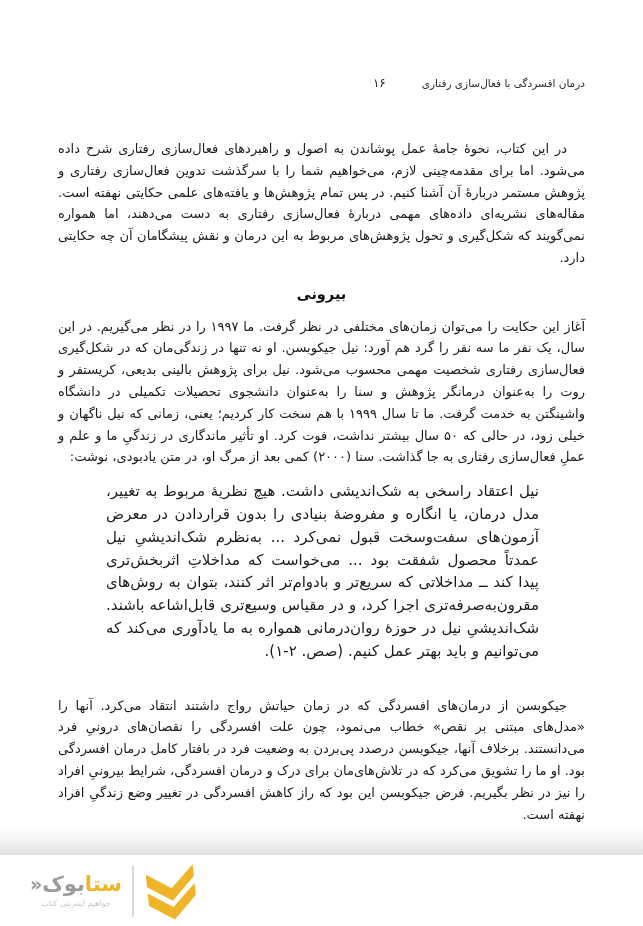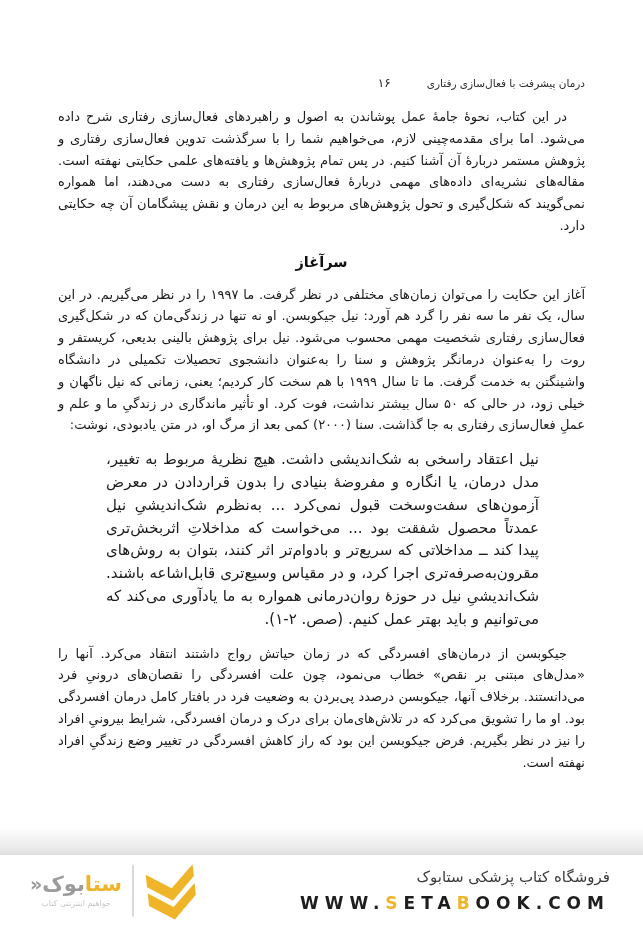--- a/index.html
+++ b/index.html
@@ -33,21 +33,21 @@
   .running-head .pagenum { font-size: 12px; }
 
   .body-text {
     position: absolute; top: 106px; right: 58px; left: 58px;
     direction: rtl;
     color: #1b1b1b;
     font-size: 13px; line-height: 21.8px;
     text-align: justify;
   }
   .para { margin: 0; }
-  .para.indent { text-indent: 18px; }
+  .para.indent { text-indent: 18px; margin-top: 32px; }
   .section-heading {
     margin: 15px 0 10px 0;
     text-align: center; text-indent: 0;
     font-size: 14.5px; font-weight: bold; color: #101010;
   }
   .block-quote {
     margin: 12px 46px 12px 48px;
     font-size: 15px; line-height: 22.8px;
     text-align: justify;
   }
@@ -94,27 +94,27 @@
   .url-accent { color: var(--accent, #F0B429); }
 </style>
 </head>
 <body>
 
 <div class="page-wrap">
 
   <div class="sheet">
 
     <div class="running-head">
-      <span class="title">درمان پیشرفت با فعال‌سازی رفتاری</span>
+      <span class="title">درمان افسردگی با فعال‌سازی رفتاری</span>
       <span class="pagenum">۱۶</span>
     </div>
 
     <div class="body-text">
       <p class="para indent">در این کتاب، نحوهٔ جامهٔ عمل پوشاندن به اصول و راهبردهای فعال‌سازی رفتاری شرح داده می‌شود. اما برای مقدمه‌چینی لازم، می‌خواهیم شما را با سرگذشت تدوین فعال‌سازی رفتاری و پژوهش مستمر دربارهٔ آن آشنا کنیم. در پس تمام پژوهش‌ها و یافته‌های علمی حکایتی نهفته است. مقاله‌های نشریه‌ای داده‌های مهمی دربارهٔ فعال‌سازی رفتاری به دست می‌دهند، اما همواره نمی‌گویند که شکل‌گیری و تحول پژوهش‌های مربوط به این درمان و نقش پیشگامان آن چه حکایتی دارد.</p>
-      <h2 class="section-heading">سرآغاز</h2>
+      <h2 class="section-heading">بیرونی</h2>
       <p class="para">آغاز این حکایت را می‌توان زمان‌های مختلفی در نظر گرفت. ما ۱۹۹۷ را در نظر می‌گیریم. در این سال، یک نفر ما سه نفر را گرد هم آورد: نیل جیکوبسن. او نه تنها در زندگی‌مان که در شکل‌گیری فعال‌سازی رفتاری شخصیت مهمی محسوب می‌شود. نیل برای پژوهش بالینی بدیعی، کریستفر و روت را به‌عنوان درمانگر پژوهش و سنا را به‌عنوان دانشجوی تحصیلات تکمیلی در دانشگاه واشینگتن به خدمت گرفت. ما تا سال ۱۹۹۹ با هم سخت کار کردیم؛ یعنی، زمانی که نیل ناگهان و خیلی زود، در حالی که ۵۰ سال بیشتر نداشت، فوت کرد. او تأثیر ماندگاری در زندگیِ ما و علم و عملِ فعال‌سازی رفتاری به جا گذاشت. سنا (۲۰۰۰) کمی بعد از مرگ او، در متن یادبودی، نوشت:</p>
       <div class="block-quote">نیل اعتقاد راسخی به شک‌اندیشی داشت. هیچ نظریهٔ مربوط به تغییر، مدل درمان، یا انگاره و مفروضهٔ بنیادی را بدون قراردادن در معرض آزمون‌های سفت‌وسخت قبول نمی‌کرد ... به‌نظرم شک‌اندیشیِ نیل عمدتاً محصول شفقت بود ... می‌خواست که مداخلاتِ اثربخش‌تری پیدا کند ــ مداخلاتی که سریع‌تر و بادوام‌تر اثر کنند، بتوان به روش‌های مقرون‌به‌صرفه‌تری اجرا کرد، و در مقیاس وسیع‌تری قابل‌اشاعه باشند. شک‌اندیشیِ نیل در حوزهٔ روان‌درمانی همواره به ما یادآوری می‌کند که می‌توانیم و باید بهتر عمل کنیم. (صص. ۲-۱).</div>
       <p class="para indent">جیکوبسن از درمان‌های افسردگی که در زمان حیاتش رواج داشتند انتقاد می‌کرد. آنها را «مدل‌های مبتنی بر نقص» خطاب می‌نمود، چون علت افسردگی را نقصان‌های درونیِ فرد می‌دانستند. برخلاف آنها، جیکوبسن درصدد پی‌بردن به وضعیت فرد در بافتار کامل درمان افسردگی بود. او ما را تشویق می‌کرد که در تلاش‌های‌مان برای درک و درمان افسردگی، شرایط بیرونیِ افراد را نیز در نظر بگیریم. فرض جیکوبسن این بود که راز کاهش افسردگی در تغییر وضع زندگیِ افراد نهفته است.</p>
     </div>
 
   </div>
 
   <div class="footer">
 
     <div class="brand">
@@ -126,20 +126,16 @@
       </div>
       <div class="logo-divider"></div>
       <svg class="chevron-svg" width="54" height="60" viewBox="0 0 60 66" aria-hidden="true">
         <g transform="rotate(-6 30 33)">
           <polygon points="4,12 31,30 57,6 57,19 31,44 4,26" fill="var(--accent, #F0B429)"></polygon>
           <polygon points="4,33 31,51 57,27 57,40 31,65 4,47" fill="var(--accent, #F0B429)"></polygon>
         </g>
       </svg>
     </div>
 
-    <div class="store">
-      <div class="store-name">فروشگاه کتاب پزشکی ستابوک</div>
-      <div class="store-url"><span>WWW.</span><span class="url-accent">S</span><span>ETA</span><span class="url-accent">B</span><span>OOK.COM</span></div>
-    </div>
 
   </div>
 
 </div>
 
 </body></html>

